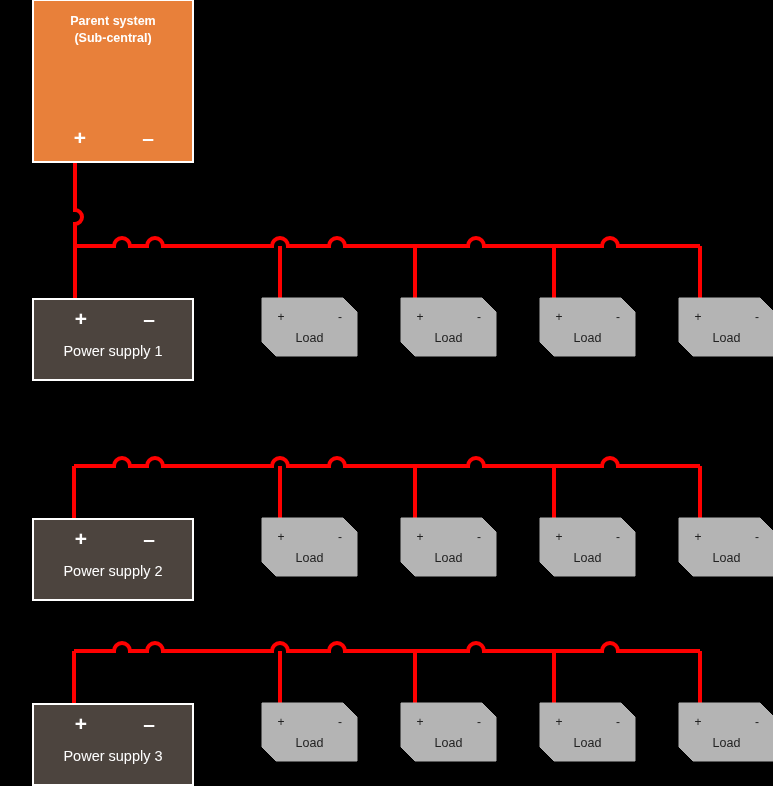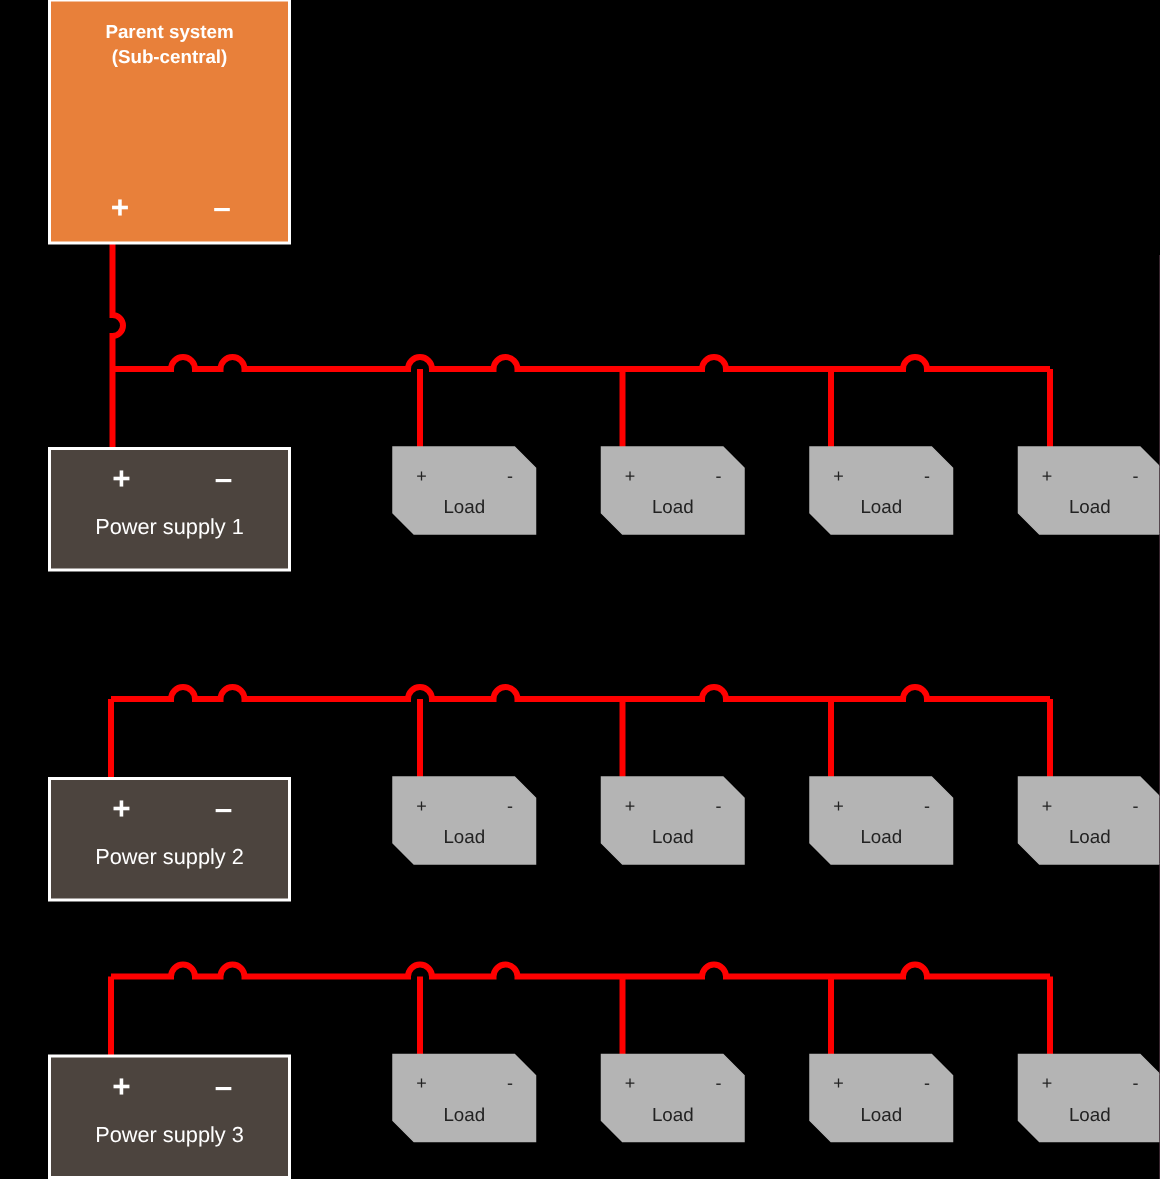--- a/index.html
+++ b/index.html
@@ -8,21 +8,21 @@
     padding: 0;
     background: #000000;
   }
   body {
     font-family: "Liberation Sans", sans-serif;
   }
   #diagram-root {
     position: relative;
     width: 773px;
     height: 786px;
-    background: #f9a8d4;
+    background: #be185d;
     overflow: hidden;
   }
   #diagram-svg {
     position: absolute;
     top: 0;
     left: 0;
     width: 773px;
     height: 786px;
     display: block;
   }

